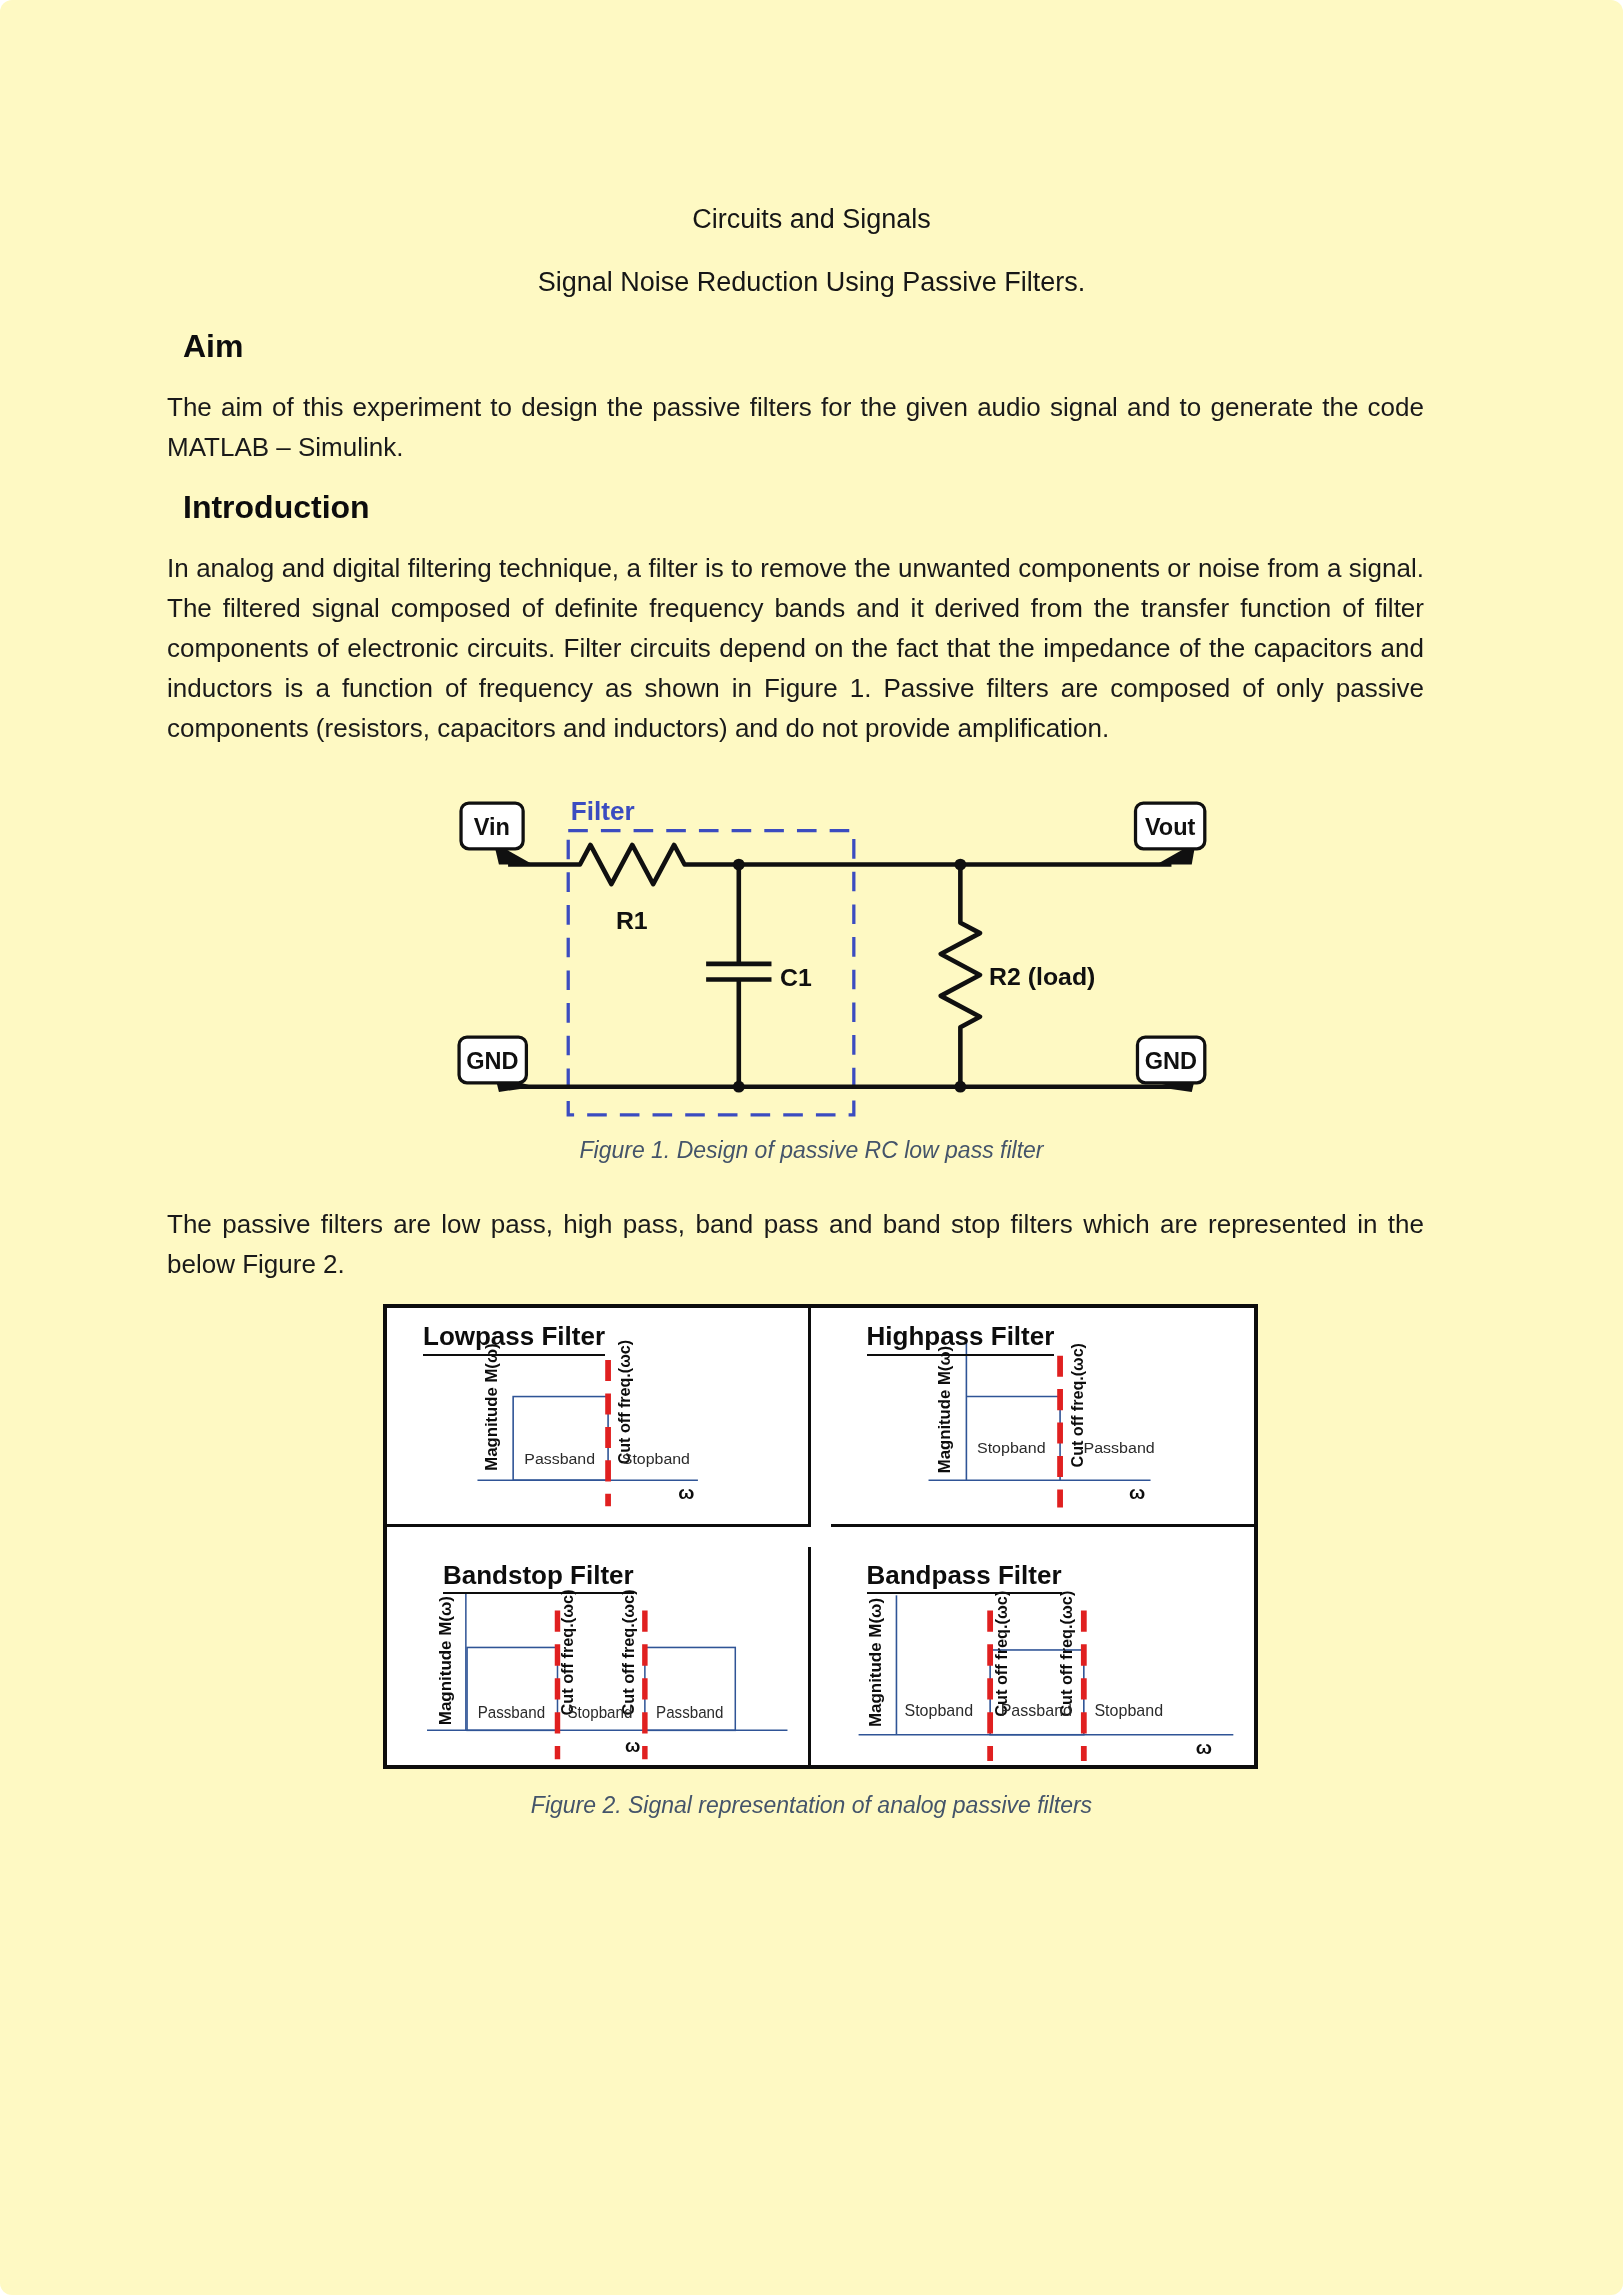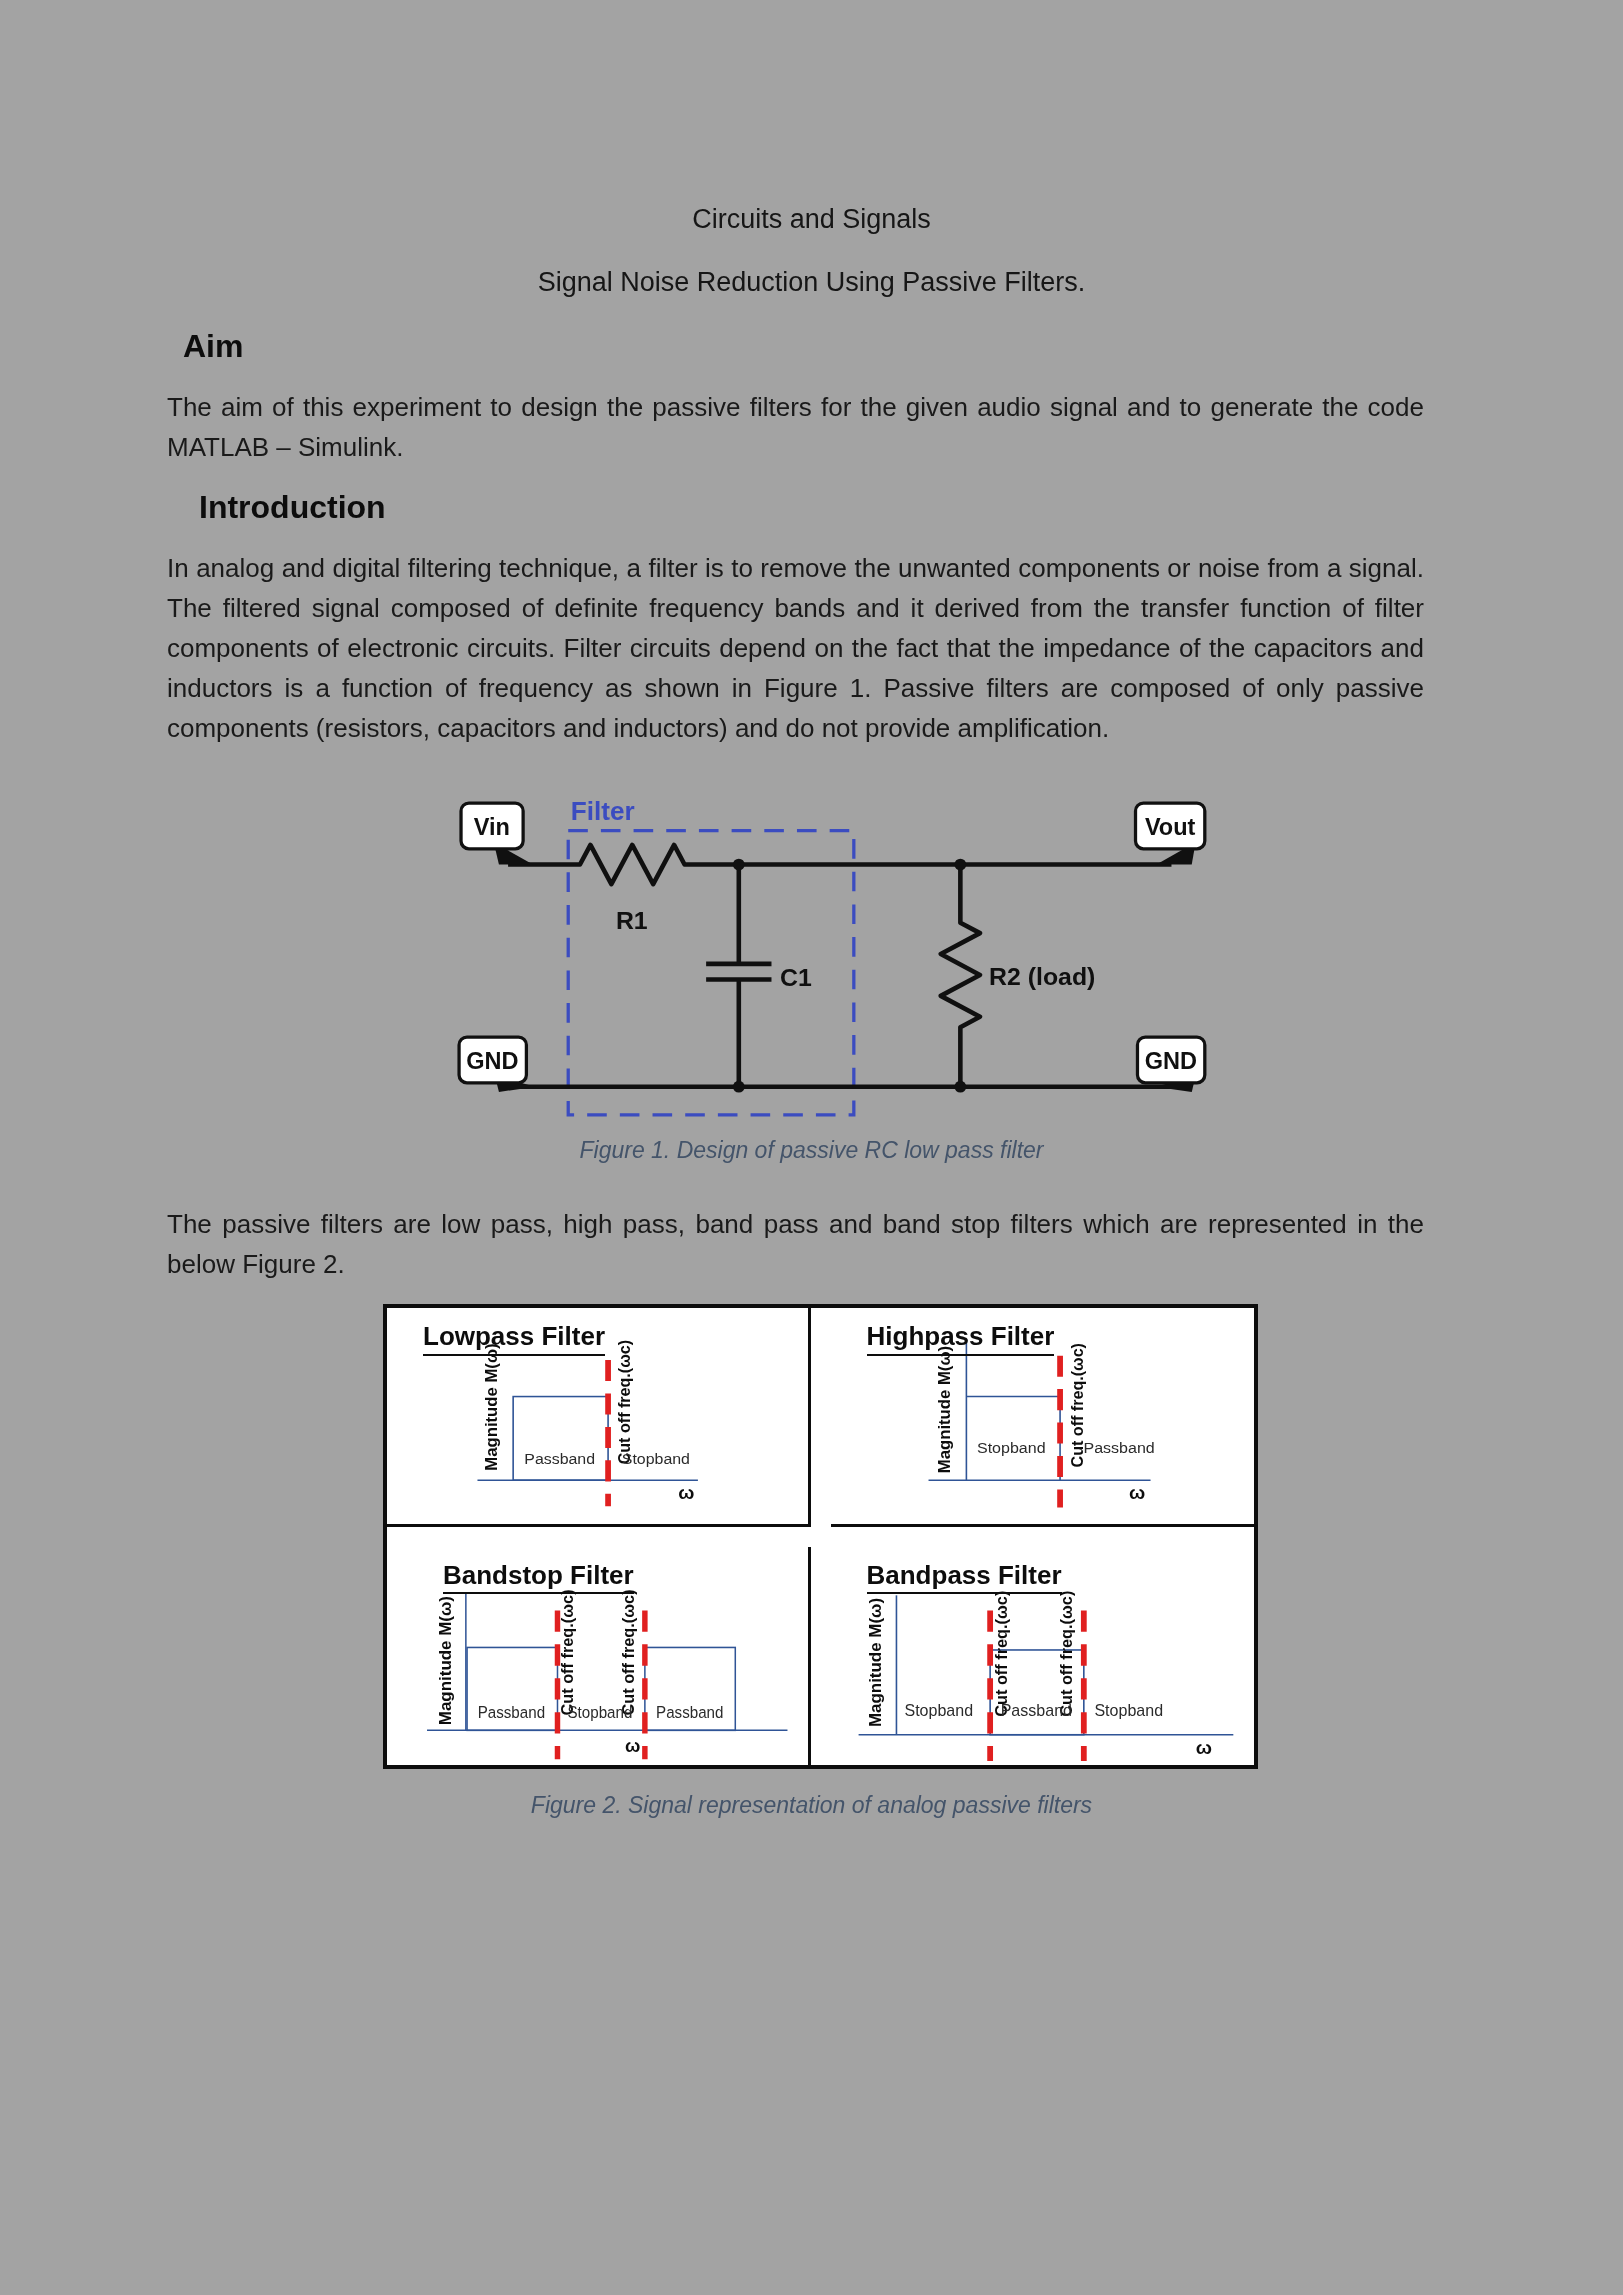--- a/index.html
+++ b/index.html
@@ -1,17 +1,17 @@
 <!DOCTYPE html>
 <html style="font-size:10.5px"><head>
 <meta charset="utf-8">
 <style>
   html,body{margin:0;padding:0;background:#ffffff;}
-  .page{position:relative;width:1623px;height:2295px;background:#a3a3a3;overflow:hidden;
-        font-family:"Liberation Sans",sans-serif;color:#161616;}
+  .page{position:relative;width:1623px;height:2295px;background:#fef9c3;overflow:hidden;
+        font-family:"Liberation Sans",sans-serif;color:#161616;border-radius:12px;}
   .centered{position:absolute;left:183px;width:1257px;text-align:center;}
   .doc-title{top:204px;font-size:27px;}
   .doc-subtitle{top:267px;font-size:27px;}
   .heading{position:absolute;left:183px;font-size:32px;font-weight:bold;color:#0d0d0d;}
   .body-text{position:absolute;left:167px;width:1257px;font-size:26px;line-height:40px;
              text-align:justify;color:#1a1a1a;}
   .caption{position:absolute;left:183px;width:1257px;text-align:center;font-size:23px;
            font-style:italic;color:#44546A;}
   .figure1{position:absolute;left:416px;top:790px;width:792px;height:366px;}
   .figure2{position:absolute;left:383px;top:1304px;width:867px;height:457px;
@@ -35,21 +35,21 @@
 <body>
 
 <div class="page">
 
   <div class="centered doc-title">Circuits and Signals</div>
   <div class="centered doc-subtitle">Signal Noise Reduction Using Passive Filters.</div>
 
   <div class="heading" style="top:328px;">Aim</div>
   <div class="body-text" style="top:387px;">The aim of this experiment to design the passive filters for the given audio signal and to generate the code MATLAB – Simulink.</div>
 
-  <div class="heading" style="top:489px;margin-left:16px;">Introduction</div>
+  <div class="heading" style="top:489px;">Introduction</div>
   <div class="body-text" style="top:548px;">In analog and digital filtering technique, a filter is to remove the unwanted components or noise from a signal. The filtered signal composed of definite frequency bands and it derived from the transfer function of filter components of electronic circuits. Filter circuits depend on the fact that the impedance of the capacitors and inductors is a function of frequency as shown in Figure 1. Passive filters are composed of only passive components (resistors, capacitors and inductors) and do not provide amplification.</div>
 
   <div class="figure1">
     <svg viewBox="0 0 1210 560" width="792" height="366">
 
       <rect x="232" y="62" width="437" height="435" fill="none" stroke="#3B4CC0" stroke-width="5" stroke-dasharray="30 20"></rect>
       <text x="236" y="46" class="circ-label" style="fill:#3B4CC0;font-size:40px;">Filter</text>
 
       <path d="M140,114 H250 L266,84 L298,144 L330,84 L362,144 L394,84 L410,114 H1155" fill="none" stroke="#101010" stroke-width="7" stroke-linejoin="round"></path>
       <path d="M140,454 H1155" fill="none" stroke="#101010" stroke-width="7"></path>

